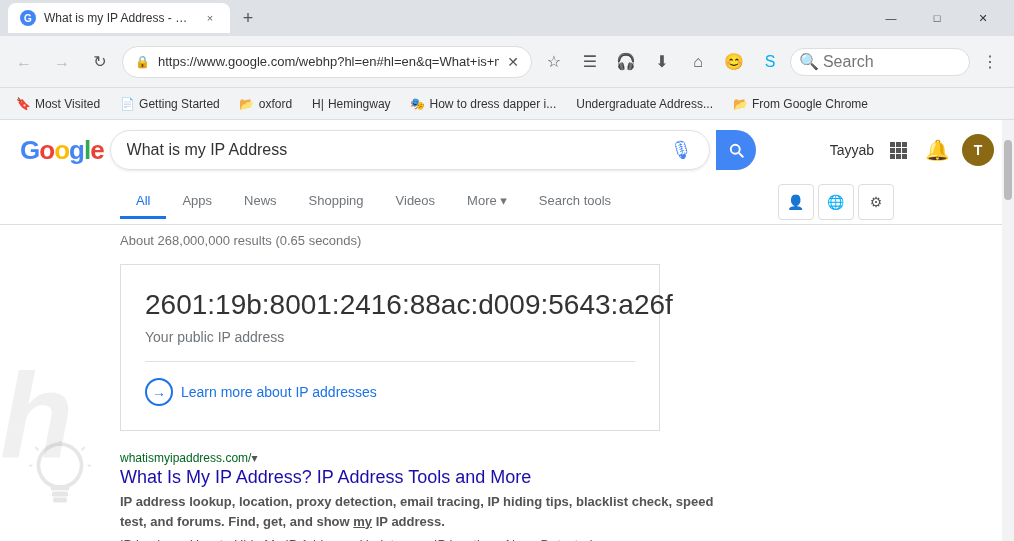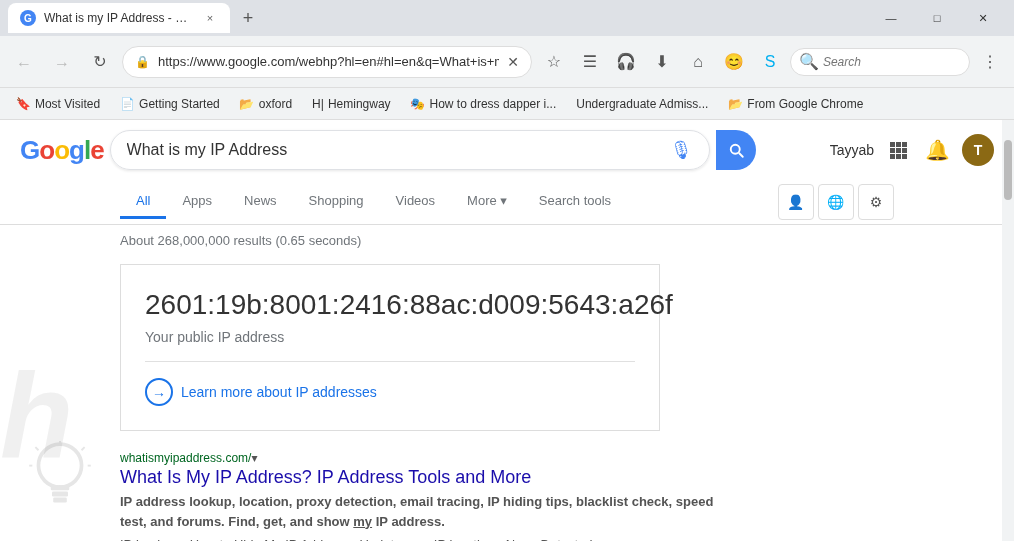--- a/index.html
+++ b/index.html
@@ -102,21 +102,21 @@
       border: 1px solid #ddd;
       border-radius: 16px;
       height: 28px;
       display: flex;
       align-items: center;
       padding: 0 8px;
       gap: 4px;
       width: 180px;
     }
     .search-box-toolbar input {
-      border: none; outline: none; font-size: 12px; color: #ef4444; background: transparent; width: 120px; font-style: italic;
+      border: none; outline: none; font-size: 16px; color: #ef4444; background: transparent; width: 120px;
     }
 
     
     .bookmarks-bar {
       background: #f1f3f4;
       height: 32px;
       display: flex;
       align-items: center;
       padding: 0 8px;
       gap: 4px;
@@ -380,21 +380,21 @@
     </div>
     <div class="bookmark-item">
       <span>H|</span>
       <span>Hemingway</span>
     </div>
     <div class="bookmark-item">
       <span>🎭</span>
       <span>How to dress dapper i...</span>
     </div>
     <div class="bookmark-item">
-      <span>Undergraduate Admiss...</span>
+      <span>Undergraduate Address...</span>
     </div>
     <div class="bookmark-item">
       <span>📂</span>
       <span>From Google Chrome</span>
     </div>
   </div>
 
   <div class="page-content" style="position:relative;">
 
     <div class="watermark">h</div>

